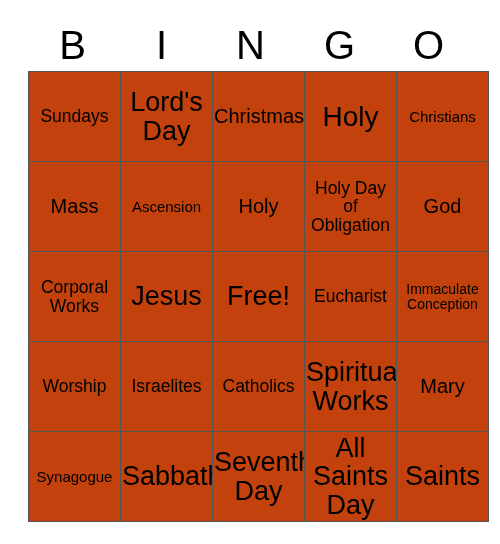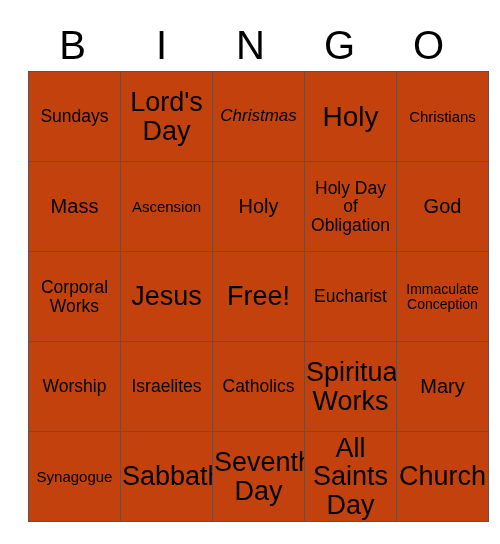--- a/index.html
+++ b/index.html
@@ -66,21 +66,21 @@
     display: block;
     line-height: 1.06;
     color: #000000;
     white-space: normal;
     word-break: normal;
   }
 
   
   .fs-xs   { font-size: 14px; }
   .fs-sm   { font-size: 15px; }
-  .fs-sm2  { font-size: 17px; font-style: italic; }
+  .fs-sm2  { font-size: 20px; }
   .fs-md   { font-size: 17.5px; }
   .fs-lg   { font-size: 27px; }
   .fs-xl   { font-size: 27px; }
   .fs-xxl  { font-size: 20px; }
   .fs-huge { font-size: 28px; }
 </style>
 </head>
 <body>
 
 <div id="card-root">
@@ -170,19 +170,19 @@
           <td>
             <span class="cell-text fs-lg">Sabbath</span>
           </td>
           <td>
             <span class="cell-text fs-lg">Seventh Day</span>
           </td>
           <td>
             <span class="cell-text fs-lg">All Saints Day</span>
           </td>
           <td>
-            <span class="cell-text fs-lg">Church</span>
+            <span class="cell-text fs-lg">Saints</span>
           </td>
         </tr>
       </tbody>
   </table>
 
 </div>
 
 </body></html>

